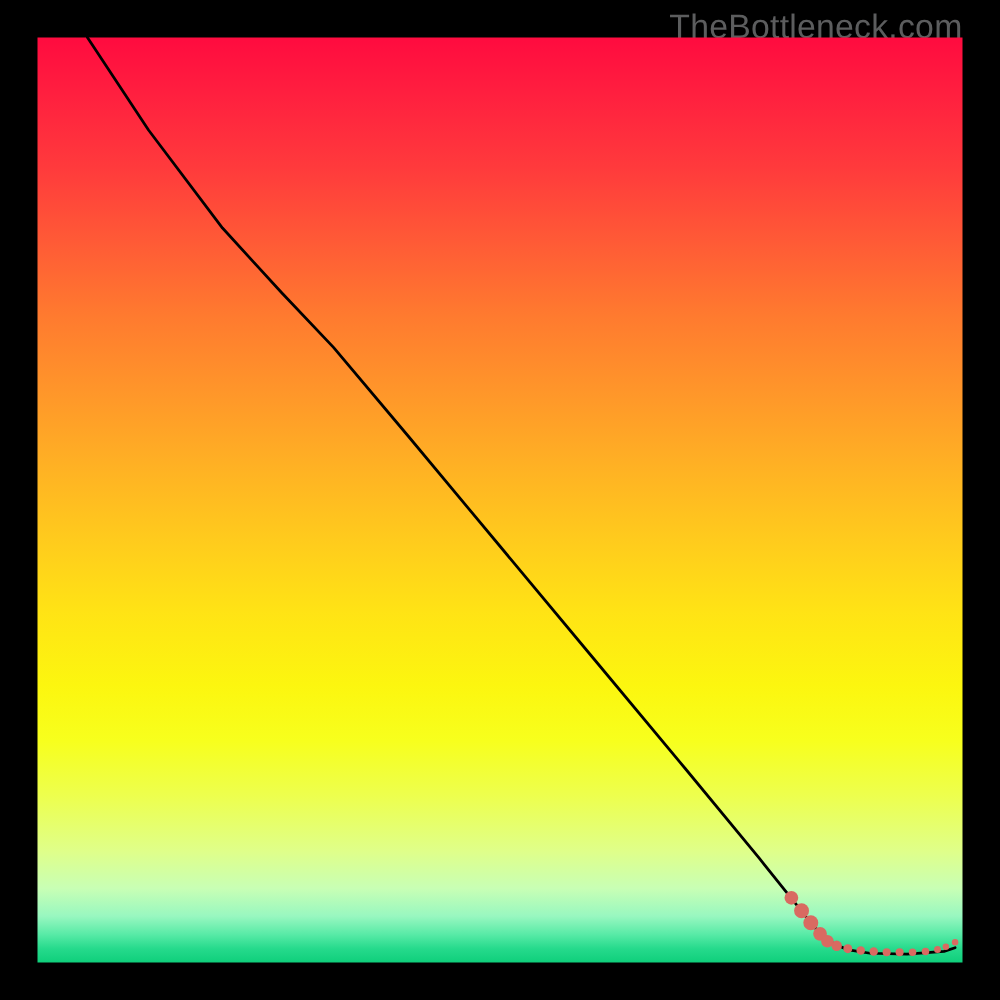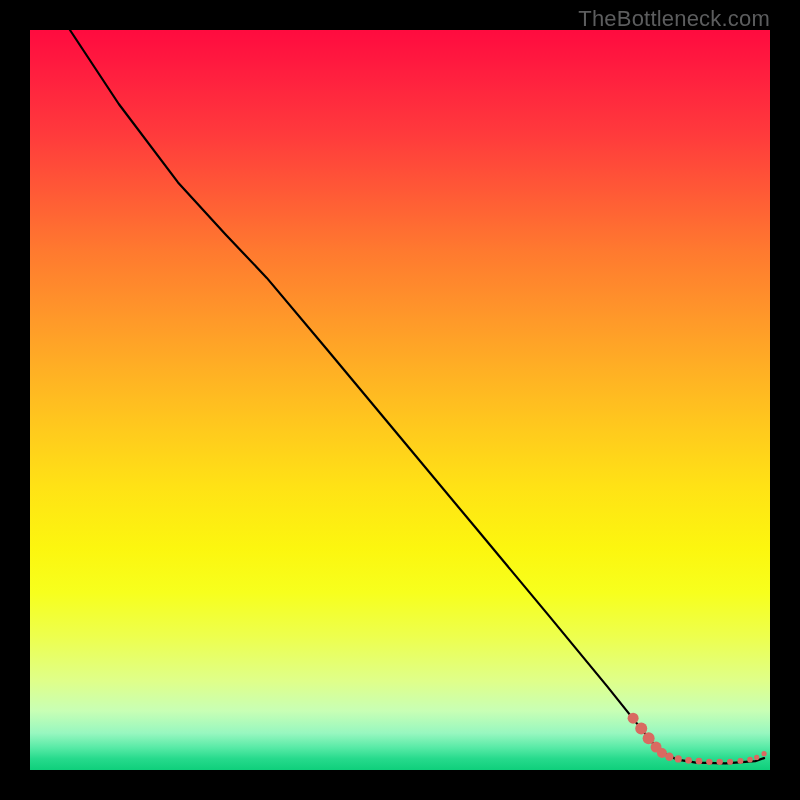--- a/index.html
+++ b/index.html
@@ -44,21 +44,21 @@
       #57eaa6 97%,
       #26da8c 98.5%,
       #0fcf7b 100%
     );
   }
   .watermark {
     position: absolute;
     top: 6px;
     right: 30px;
     color: #5c5d5e;
-    font-size: 22px;
+    font-size: 27px;
     font-weight: 500;
     letter-spacing: 0.2px;
     user-select: none;
   }
   svg.overlay {
     position: absolute;
     left: 0;
     top: 0;
     width: 740px;
     height: 740px;

